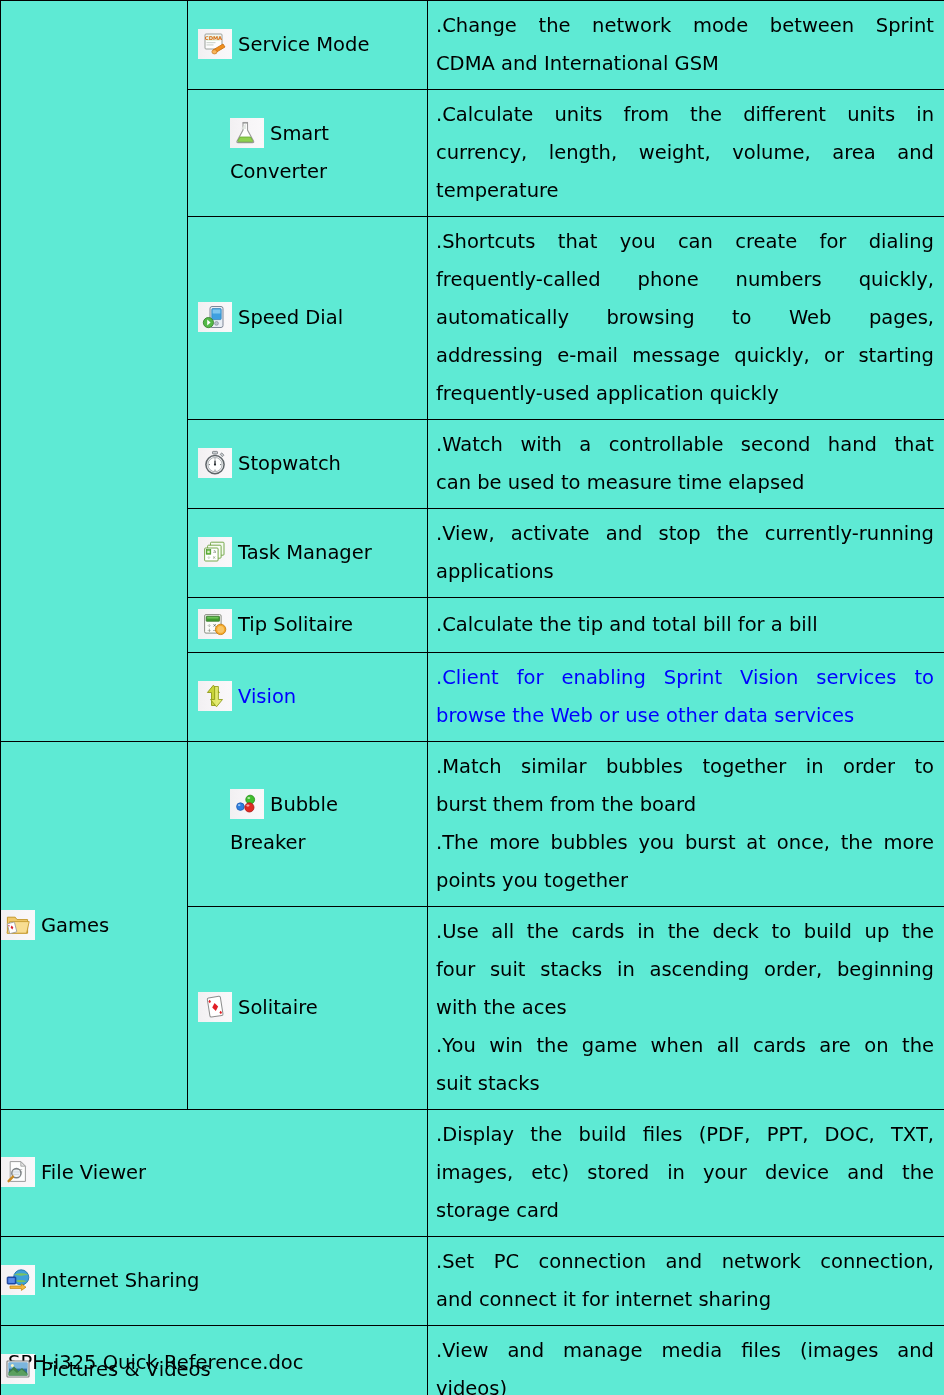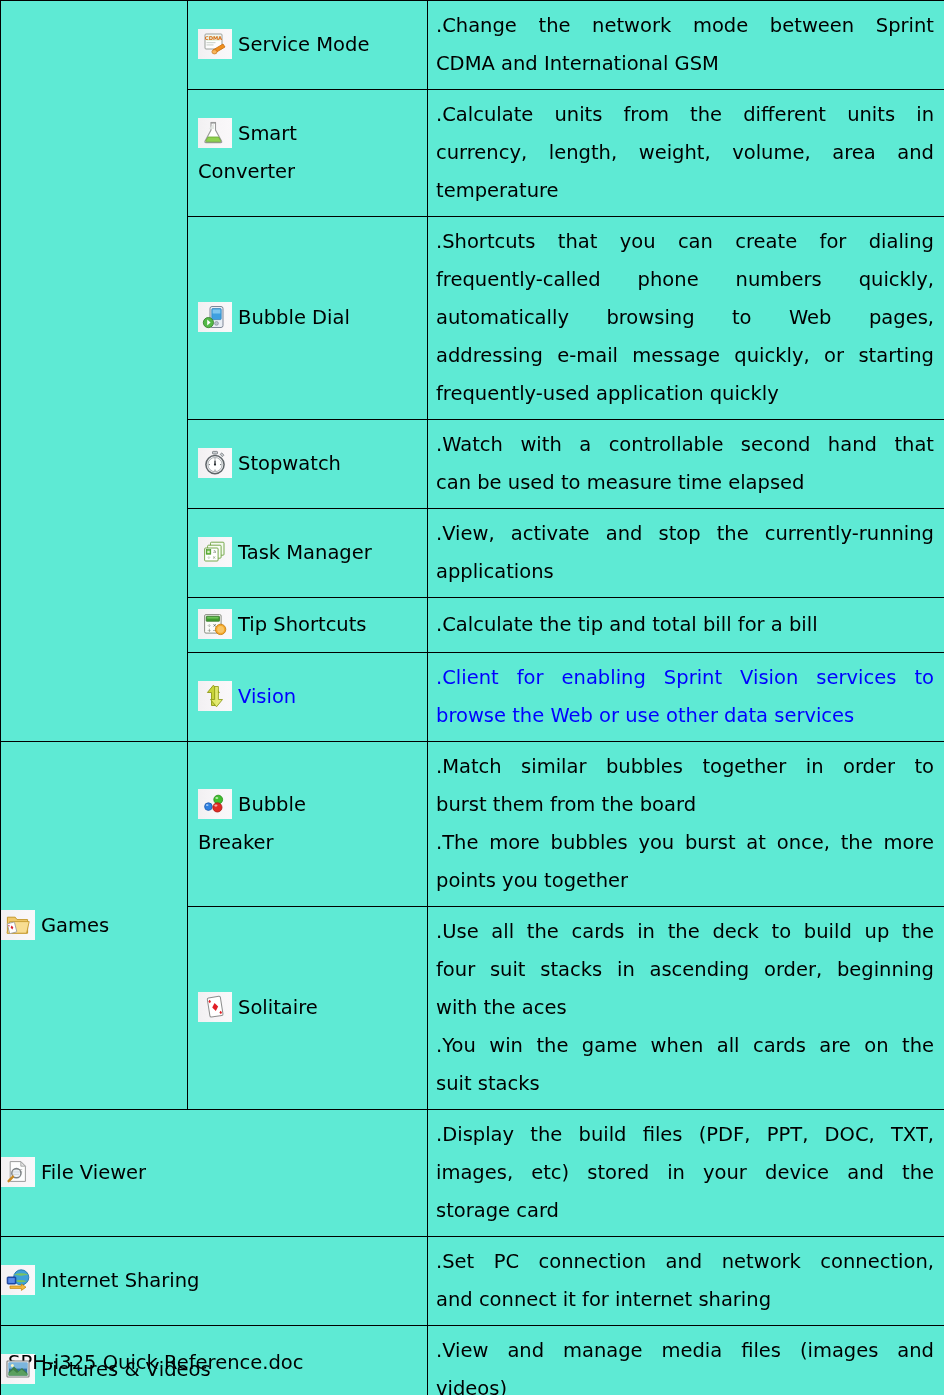--- a/index.html
+++ b/index.html
@@ -43,20 +43,21 @@
   }
 
   
   .namewrap {
     text-align: justify;
     text-align-last: left;
     word-spacing: 0px;
   }
   .namewrap.split {
     text-align-last: justify;
+    margin-left: 32px;
   }
   .nameline {
     display: block;
   }
   .label {
     white-space: nowrap;
   }
 
   .desc {
     text-align: justify;
@@ -164,21 +165,21 @@
         <tr>
           <td>
             <div class="cell-pad-name">
               <div class="namewrap"><span class="ico"><span class="icobg"></span><svg width="26" height="26" viewBox="0 0 26 26" xmlns="http://www.w3.org/2000/svg">
         <rect x="8" y="2.5" width="13" height="21" rx="2" fill="#e9eef5" stroke="#7e8797" stroke-width="1"></rect>
         <rect x="9.8" y="4.6" width="9.4" height="11" rx="0.8" fill="#3ea0e0" stroke="#2b7db5" stroke-width="0.7"></rect>
         <rect x="10.6" y="5.5" width="7.8" height="4" fill="#8fd0f2" opacity="0.8"></rect>
         <circle cx="14.5" cy="19.4" r="1.9" fill="#b9c2cf" stroke="#7e8797" stroke-width="0.6"></circle>
         <circle cx="6.4" cy="18.6" r="5.1" fill="#54b947" stroke="#2e7a24" stroke-width="0.8"></circle>
         <path d="M8.6 18.6 L5.2 15.6 L5.2 21.6 Z" fill="#ffffff"></path>
-      </svg></span><span class="label">Bubble Dial</span></div>
+      </svg></span><span class="label">Speed Dial</span></div>
             </div>
           </td>
           <td>
             <div class="cell-pad-desc">
               <div class="desc">
                 <span class="ln j">.Shortcuts that you can create for dialing</span>
                 <span class="ln j">frequently-called phone numbers quickly,</span>
                 <span class="ln j">automatically browsing to Web pages,</span>
                 <span class="ln j">addressing e-mail message quickly, or starting</span>
                 <span class="ln">frequently-used application quickly</span>
@@ -242,21 +243,21 @@
               <div class="namewrap"><span class="ico"><span class="icobg"></span><svg width="26" height="26" viewBox="0 0 26 26" xmlns="http://www.w3.org/2000/svg">
         <rect x="2.6" y="3.6" width="16.5" height="18.5" rx="1.4" fill="#fbfbf8" stroke="#8a8f84" stroke-width="1"></rect>
         <rect x="4.2" y="5.2" width="13.3" height="5.1" rx="0.6" fill="#3f9b2f" stroke="#2c6f1f" stroke-width="0.7"></rect>
         <rect x="5.2" y="6.1" width="11.2" height="1.4" fill="#79d063" opacity="0.85"></rect>
         <text x="5.0" y="16.0" font-family="DejaVu Sans" font-size="5.2" fill="#4b5548">÷</text>
         <text x="10.4" y="16.0" font-family="DejaVu Sans" font-size="5.2" fill="#4b5548">×</text>
         <text x="5.0" y="21.2" font-family="DejaVu Sans" font-size="5.2" fill="#4b5548">+</text>
         <text x="10.4" y="21.2" font-family="DejaVu Sans" font-size="5.2" fill="#4b5548">−</text>
         <circle cx="18.6" cy="18.4" r="5.2" fill="#f4a82b" stroke="#c87f12" stroke-width="0.9"></circle>
         <circle cx="18.6" cy="18.4" r="3.4" fill="#fbd07a" opacity="0.75"></circle>
-      </svg></span><span class="label">Tip Shortcuts</span></div>
+      </svg></span><span class="label">Tip Solitaire</span></div>
             </div>
           </td>
           <td>
             <div class="cell-pad-desc">
               <div class="desc">
                 <span class="ln">.Calculate the tip and total bill for a bill</span>
               </div>
             </div>
           </td>
         </tr>

